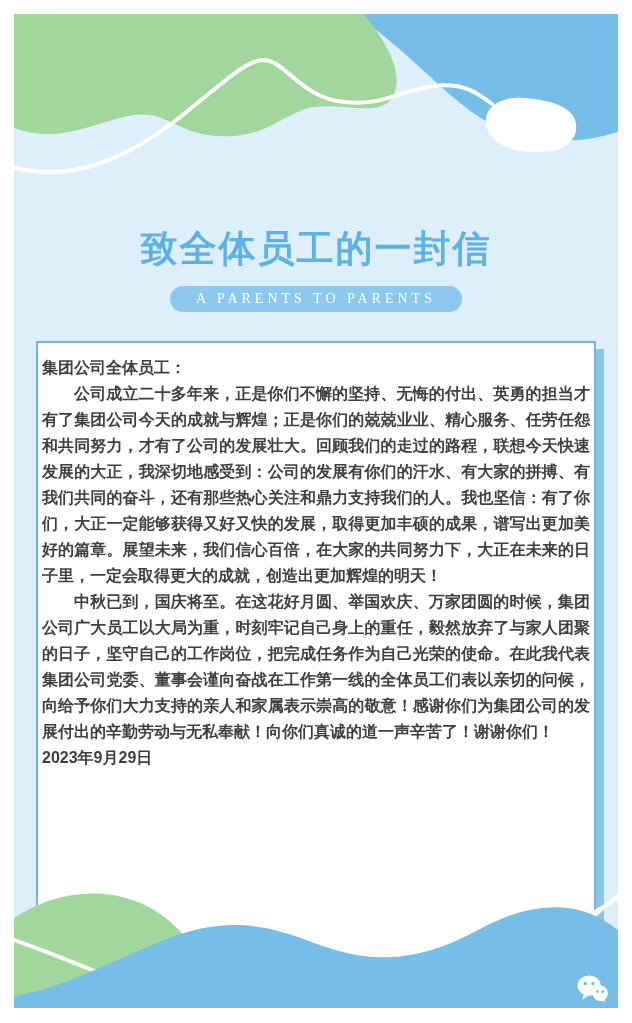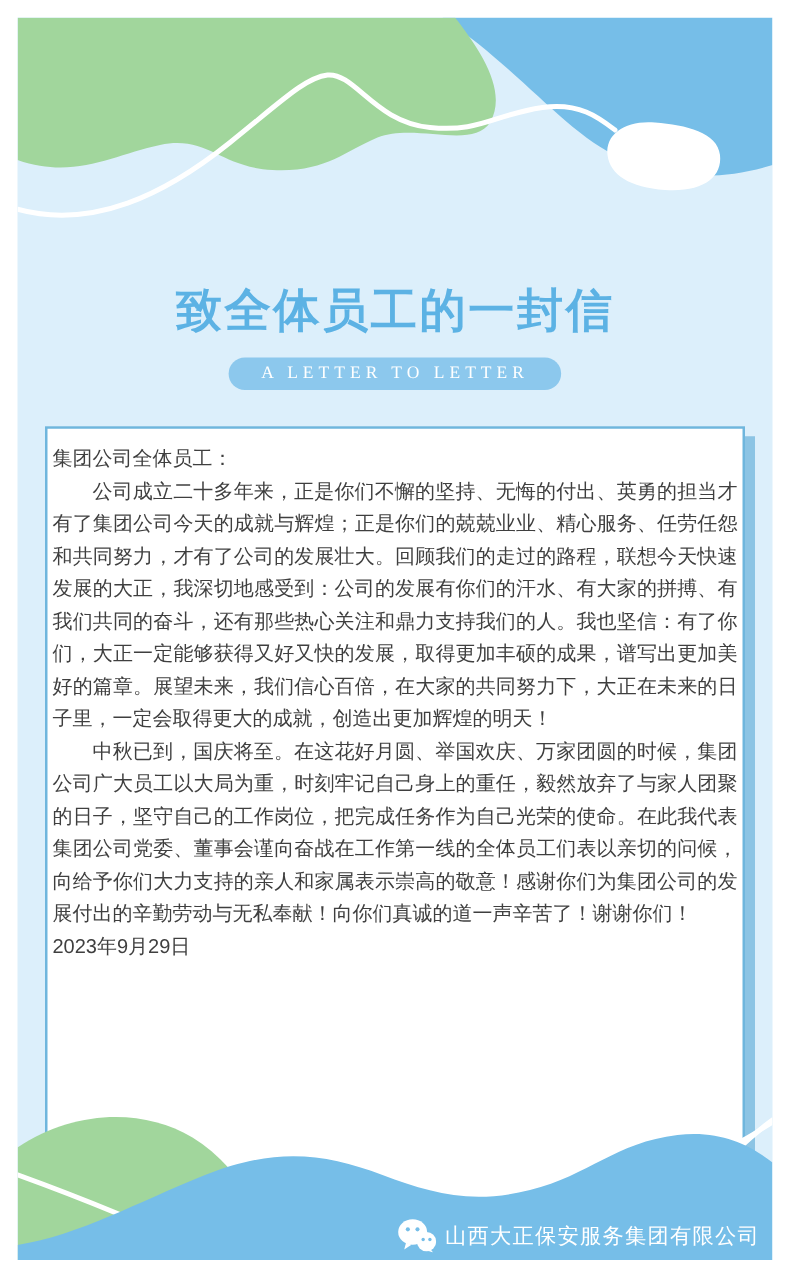--- a/index.html
+++ b/index.html
@@ -49,20 +49,21 @@
   }
   .letter{
     position:absolute;top:327px;left:22px;right:22px;height:648px;
     background:var(--card-bg);
     border:2px solid var(--card-border);
     box-shadow:8px 8px 0 var(--card-shadow);
     padding:12px 4px 8px 4px;
     color:var(--text);
     font-size:16px;line-height:26px;
     text-align:justify;
+    font-weight:bold;
   }
   .letter p{margin:0;}
   .para{text-indent:2em;}
   .sign{text-align:right;padding-right:24px;text-indent:0;}
   .date{text-align:left;padding-right:4px;text-indent:0;}
   .footer{
     position:absolute;right:10px;bottom:6px;z-index:3;
     display:flex;align-items:center;gap:7px;
     color:var(--footer-text);font-size:17px;letter-spacing:1px;
   }
@@ -77,21 +78,21 @@
     <svg class="decor decor-top" viewBox="0 0 604 235" preserveAspectRatio="none">
       <path class="f-sky" d="M340 0 H604 V118 C560 132 518 128 482 112 C440 94 400 40 340 0 Z"></path>
       <path class="f-green" d="M0 0 H350 C372 28 392 60 378 84 C364 106 318 84 288 96 C260 108 246 124 204 122 C162 120 152 94 114 102 C76 110 46 130 0 114 Z"></path>
       <path class="s-white" stroke-width="4" d="M-5 152 C60 172 120 140 170 100 C210 68 230 48 248 46 C270 44 286 84 330 88 C370 92 380 78 420 72 C450 68 465 80 478 90"></path>
       <path class="f-white" d="M472 110 C470 92 488 82 510 84 C535 86 560 92 562 110 C564 128 548 140 518 138 C490 136 474 126 472 110 Z"></path>
     </svg>
 
     <h1 class="title">致全体员工的一封信</h1>
 
     <div class="pill">
-      <span>A LETTER TO LETTER</span>
+      <span>A PARENTS TO PARENTS</span>
     </div>
 
     <div class="letter">
       <p class="salutation">集团公司全体员工：</p>
       <p class="para">公司成立二十多年来，正是你们不懈的坚持、无悔的付出、英勇的担当才有了集团公司今天的成就与辉煌；正是你们的兢兢业业、精心服务、任劳任怨和共同努力，才有了公司的发展壮大。回顾我们的走过的路程，联想今天快速发展的大正，我深切地感受到：公司的发展有你们的汗水、有大家的拼搏、有我们共同的奋斗，还有那些热心关注和鼎力支持我们的人。我也坚信：有了你们，大正一定能够获得又好又快的发展，取得更加丰硕的成果，谱写出更加美好的篇章。展望未来，我们信心百倍，在大家的共同努力下，大正在未来的日子里，一定会取得更大的成就，创造出更加辉煌的明天！</p>
       <p class="para">中秋已到，国庆将至。在这花好月圆、举国欢庆、万家团圆的时候，集团公司广大员工以大局为重，时刻牢记自己身上的重任，毅然放弃了与家人团聚的日子，坚守自己的工作岗位，把完成任务作为自己光荣的使命。在此我代表集团公司党委、董事会谨向奋战在工作第一线的全体员工们表以亲切的问候，向给予你们大力支持的亲人和家属表示崇高的敬意！感谢你们为集团公司的发展付出的辛勤劳动与无私奉献！向你们真诚的道一声辛苦了！谢谢你们！</p>
       <p class="date">2023年9月29日</p>
     </div>
 
     <svg class="decor decor-bottom" viewBox="0 0 604 132" preserveAspectRatio="none">
@@ -108,17 +109,16 @@
           <ellipse cx="12.5" cy="11" rx="12" ry="10.5" fill="#ffffff"></ellipse>
           <path d="M7 20 L5.5 25.5 L11.5 21.5 Z" fill="#ffffff"></path>
           <circle cx="8.5" cy="8.8" r="1.7" fill="var(--sky)"></circle>
           <circle cx="16.5" cy="8.8" r="1.7" fill="var(--sky)"></circle>
           <circle cx="24" cy="19" r="8" fill="#ffffff"></circle>
           <path d="M27.5 25.5 L29.5 28 L25 26.5 Z" fill="#ffffff"></path>
           <circle cx="21.2" cy="17.2" r="1.4" fill="var(--sky)"></circle>
           <circle cx="26.8" cy="17.2" r="1.4" fill="var(--sky)"></circle>
         </svg>
       </span>
-      <span>山西大正保安服务集团有限公司</span>
     </div>
 
   </div>
 </div>
 
 </body></html>

